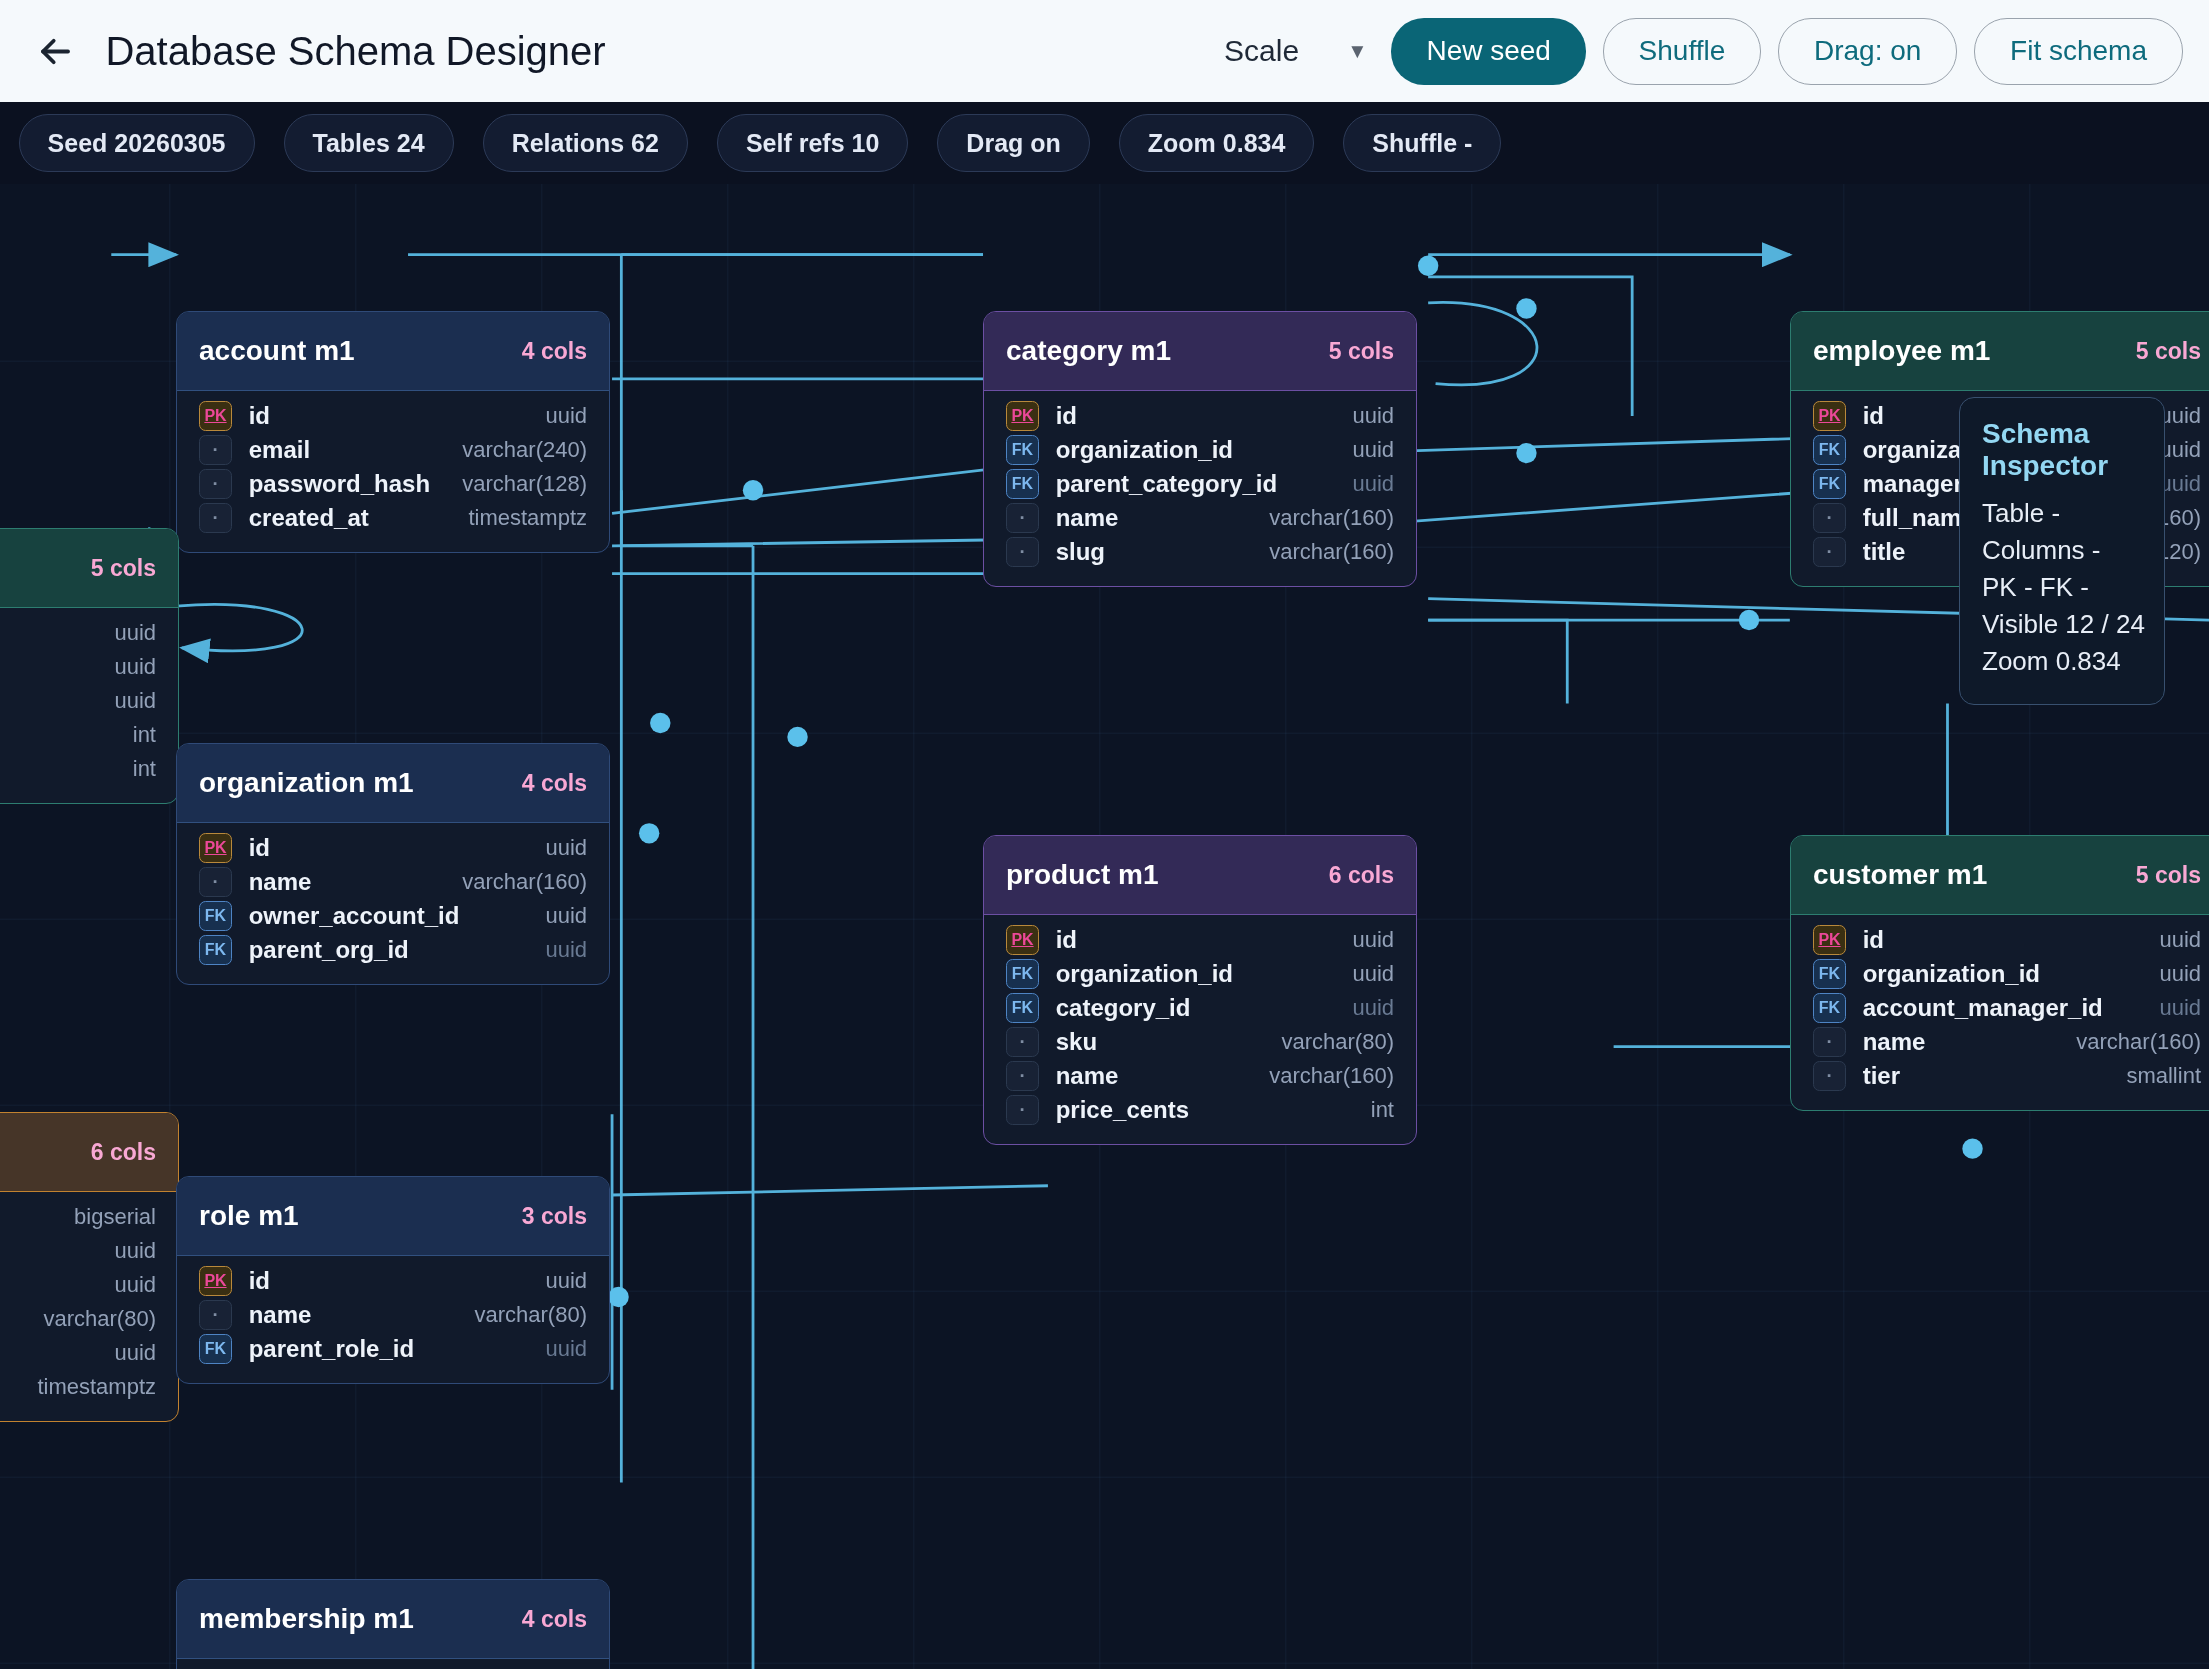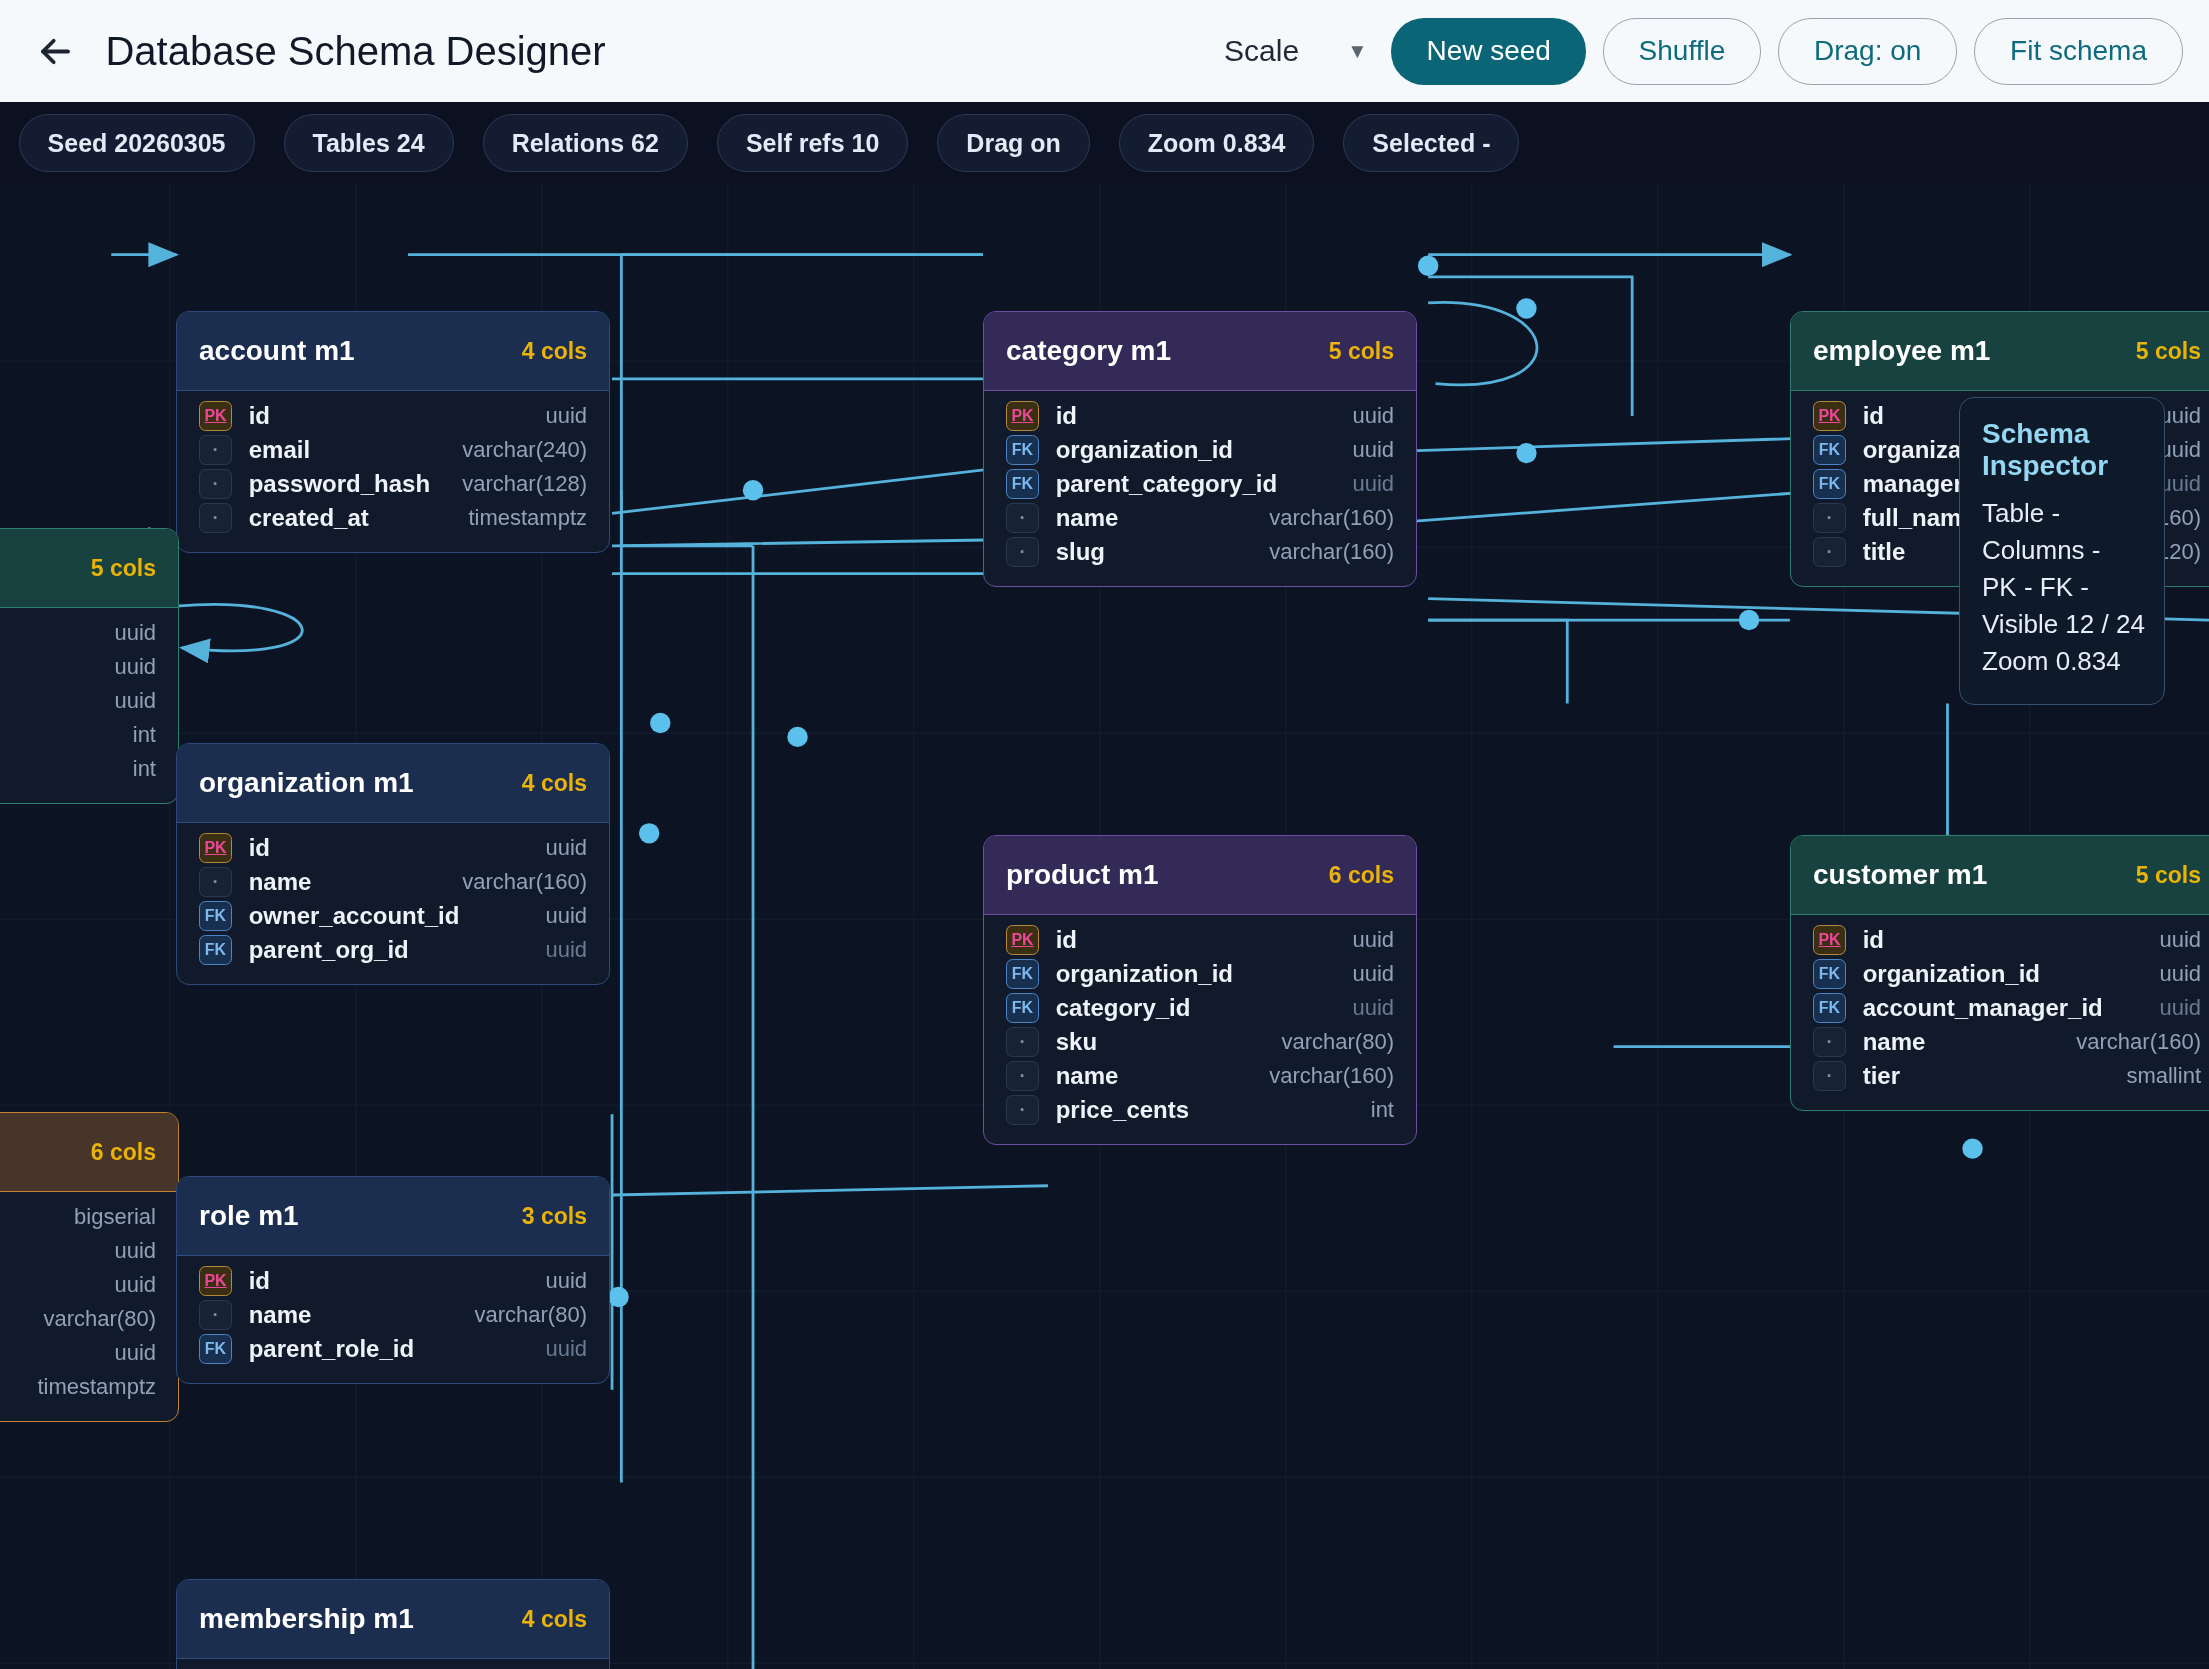--- a/index.html
+++ b/index.html
@@ -86,21 +86,21 @@
     border-radius: 13px;
     background: #111a2b;
     overflow: hidden;
     z-index: 10;
   }
   .tbl-head {
     display: flex; align-items: center; justify-content: space-between;
     padding: 0 22px; height: 79px;
   }
   .tbl-name { font-size: 28px; font-weight: bold; color: #ffffff; white-space: nowrap; }
-  .tbl-cols { font-size: 23px; font-weight: bold; color: #eab308; white-space: nowrap; }
+  .tbl-cols { font-size: 23px; font-weight: bold; color: #f9a8d4; white-space: nowrap; }
   .tbl-body { padding: 8.3px 0 16.7px 0; }
   .row {
     display: flex; align-items: center;
     height: 34px; padding: 0 22px; gap: 16.7px;
   }
   .badge {
     width: 33px; height: 30px; border-radius: 6.5px;
     font-size: 16px; font-weight: bold;
     display: flex; align-items: center; justify-content: center;
     flex: 0 0 auto;
@@ -163,21 +163,21 @@
     </div>
   </div>
 
   <div class="statusbar" id="statusbar">
       <div class="chip">Seed 20260305</div>
       <div class="chip">Tables 24</div>
       <div class="chip">Relations 62</div>
       <div class="chip">Self refs 10</div>
       <div class="chip">Drag on</div>
       <div class="chip">Zoom 0.834</div>
-      <div class="chip">Selected -</div>
+      <div class="chip">Shuffle -</div>
     </div>
 
   <div class="canvas">
 
     <svg class="edges" viewBox="0 0 2382 1602">
       <defs>
         <marker id="ah" markerWidth="11" markerHeight="9" refX="10" refY="4.5" orient="auto">
           <path d="M0,0 L11,4.5 L0,9 Z" fill="#5bc0eb"></path>
         </marker>
       </defs>

